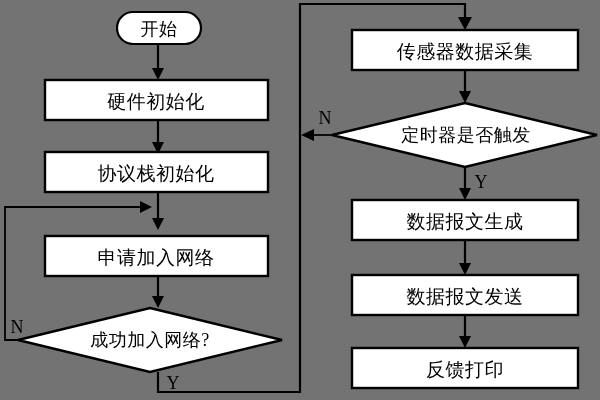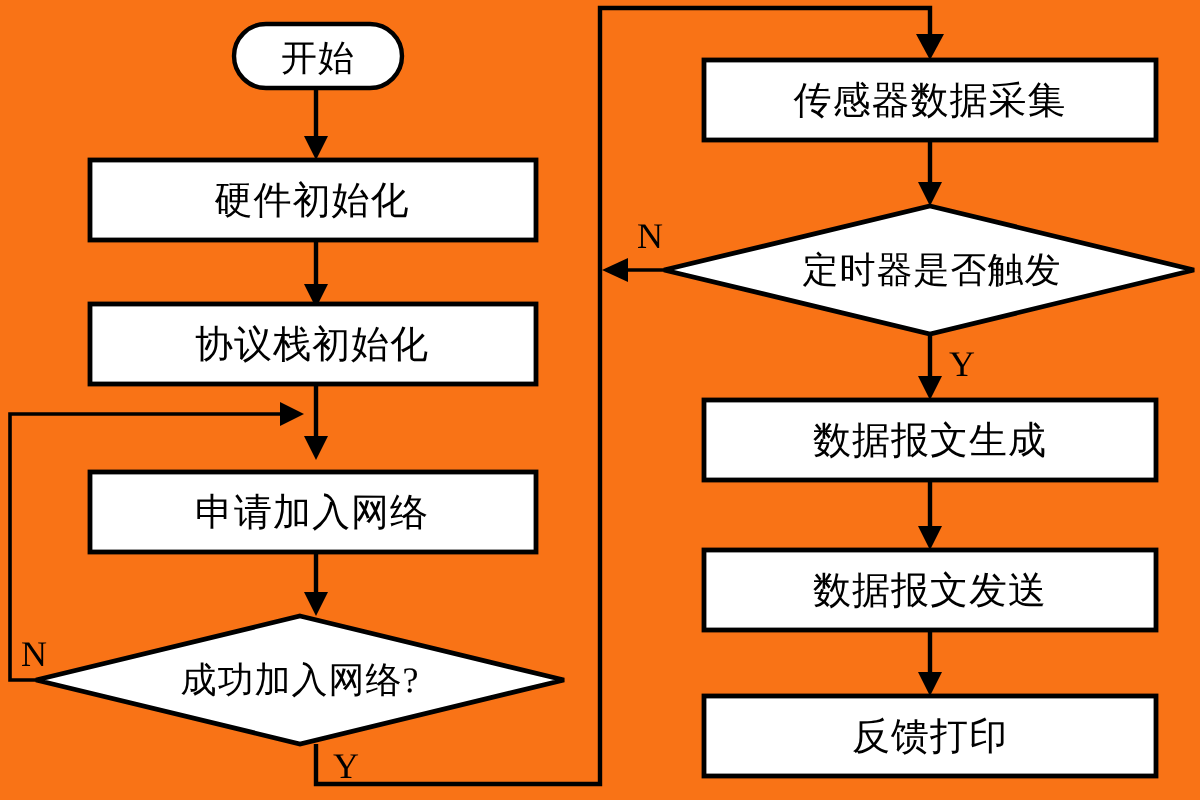--- a/index.html
+++ b/index.html
@@ -4,21 +4,21 @@
 <style>
   html, body {
     margin: 0;
     padding: 0;
     background: #ffffff;
   }
   #flowchart-root {
     position: relative;
     width: 600px;
     height: 400px;
-    background: #f97316;
+    background: #737373;
     overflow: hidden;
     font-family: "Liberation Serif", "DejaVu Serif", serif;
   }
   svg#chart-svg {
     display: block;
     width: 600px;
     height: 400px;
   }
   .node-shape {
     fill: #ffffff;

